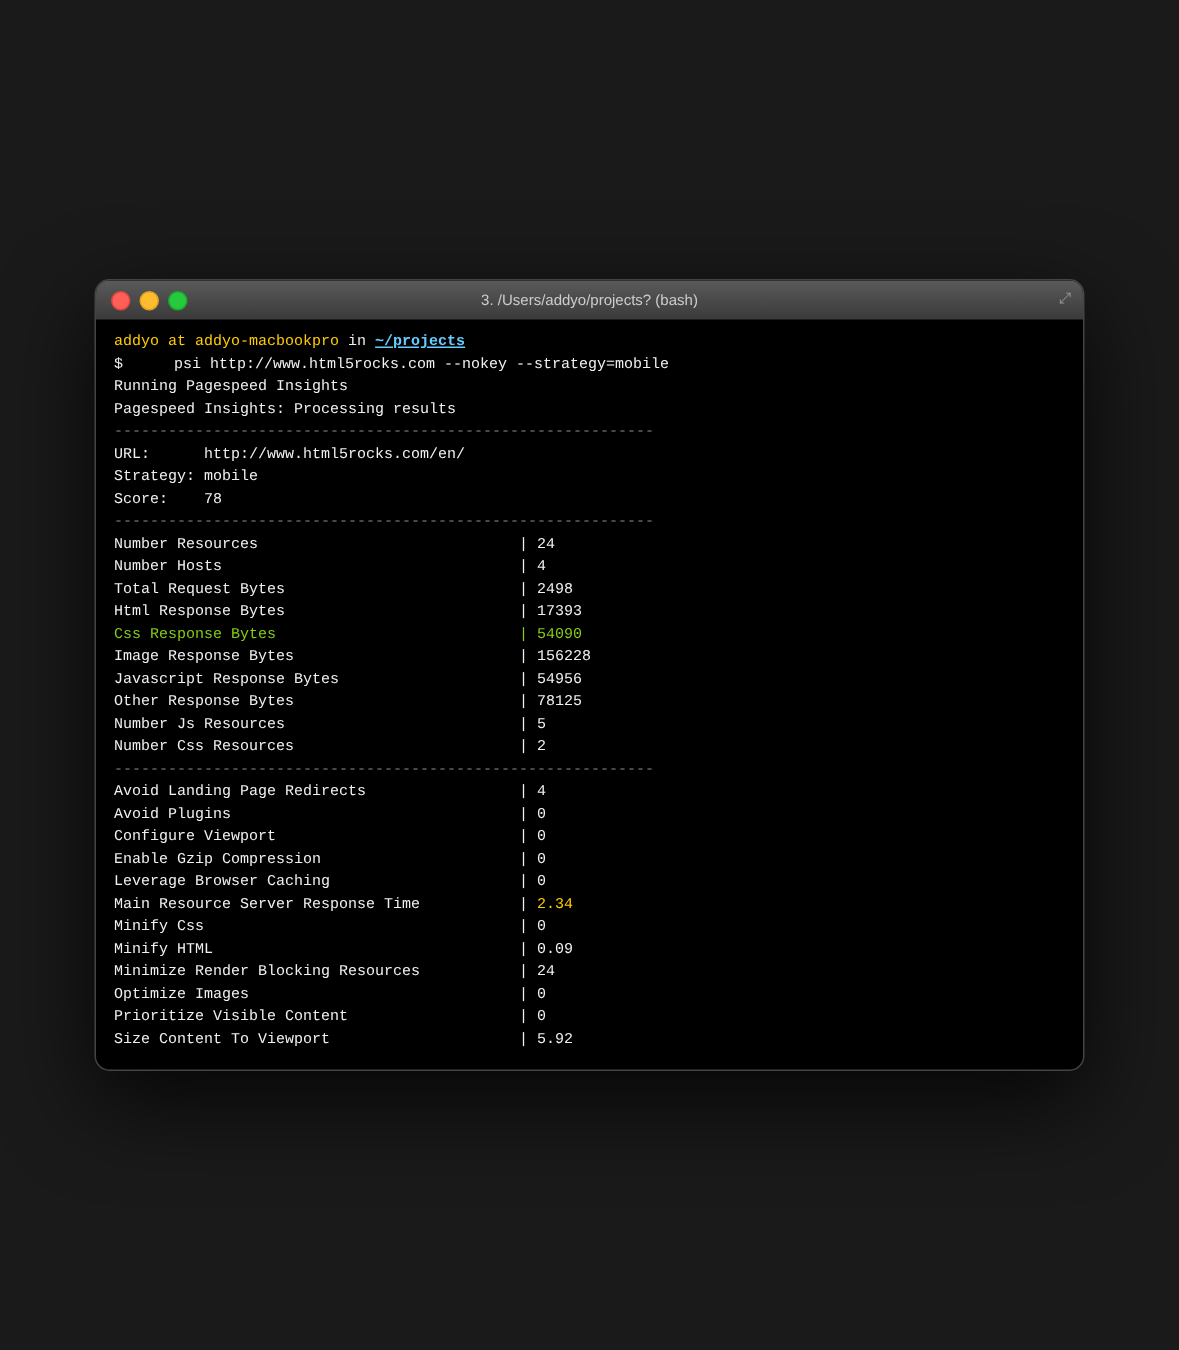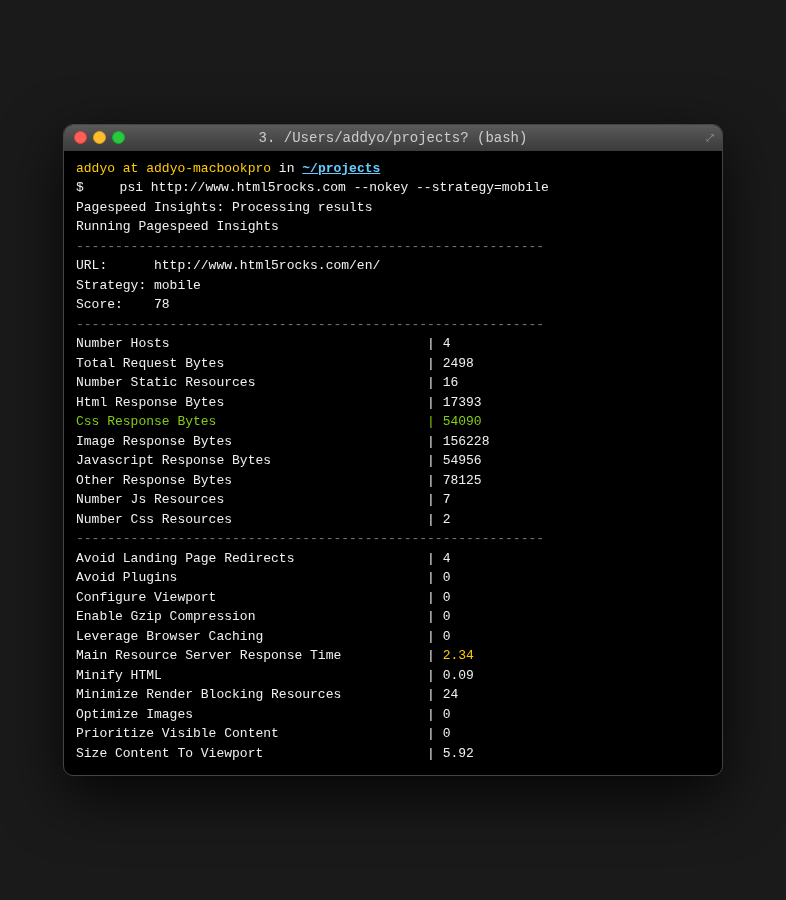--- a/index.html
+++ b/index.html
@@ -45,36 +45,36 @@
 
     .traffic-light.close { background: #ff5f56; border: 1px solid #e0443e; }
     .traffic-light.minimize { background: #ffbd2e; border: 1px solid #dea123; }
     .traffic-light.maximize { background: #27c93f; border: 1px solid #1aab29; }
 
     .titlebar-title {
       position: absolute;
       left: 50%;
       transform: translateX(-50%);
       color: #ccc;
-      font-size: 14px;
-      font-family: Liberation Mono, monospace;
+      font-size: 10px;
+      font-family: Liberation Sans, sans-serif;
     }
 
     .resize-icon {
       position: absolute;
       right: 8px;
       top: 50%;
       transform: translateY(-50%);
       color: #999;
       font-size: 10px;
     }
 
     .terminal-content {
       padding: 8px 12px 12px 12px;
-      font-size: 13px;
+      font-size: 10px;
       line-height: 1.5;
       color: #f0f0f0;
       overflow-y: auto;
       max-height: 860px;
     }
 
     .line {
       white-space: pre;
       display: block;
     }
@@ -100,50 +100,51 @@
     <div class="titlebar-title">3. /Users/addyo/projects? (bash)</div>
     <div class="resize-icon">⤢</div>
   </div>
 
   <div class="terminal-content">
 
     <span class="line"><span class="prompt-user">addyo</span><span class="prompt-at"> at </span><span class="prompt-host">addyo-macbookpro</span><span class="prompt-in"> in </span><span class="prompt-dir">~/projects</span></span>
     <span class="line"><span class="prompt-dollar">$ </span><span class="cmd-text">psi http://www.html5rocks.com --nokey --strategy=mobile</span></span>
 
     <div id="output-lines">
-        <span class="line" style="color: rgb(240, 240, 240);">Pagespeed Insights: Processing results</span>
-<span class="line" style="color: rgb(240, 240, 240);">Running Pagespeed Insights</span>
+        <span class="line" style="color: rgb(240, 240, 240);">Running Pagespeed Insights</span>
+<span class="line" style="color: rgb(240, 240, 240);">Pagespeed Insights: Processing results</span>
 <span class="line" style="color: rgb(240, 240, 240);"></span>
 <span class="line" style="color: rgb(119, 119, 119);">------------------------------------------------------------</span>
 <span class="line" style="color: rgb(240, 240, 240);"></span>
 <span class="line" style="color: rgb(240, 240, 240);">URL:      http://www.html5rocks.com/en/</span>
 <span class="line" style="color: rgb(240, 240, 240);">Strategy: mobile</span>
 <span class="line" style="color: rgb(240, 240, 240);">Score:    78</span>
 <span class="line" style="color: rgb(240, 240, 240);"></span>
 <span class="line" style="color: rgb(119, 119, 119);">------------------------------------------------------------</span>
 <span class="line" style="color: rgb(240, 240, 240);"></span>
+<span class="line" style="color: rgb(240, 240, 240);">Number Resources                             | 24</span>
 <span class="line" style="color: rgb(240, 240, 240);">Number Hosts                                 | 4</span>
 <span class="line" style="color: rgb(240, 240, 240);">Total Request Bytes                          | 2498</span>
-<span class="line" style="color: rgb(240, 240, 240);">Number Static Resources                      | 16</span>
 <span class="line" style="color: rgb(240, 240, 240);">Html Response Bytes                          | 17393</span>
 <span class="line" style="color: #84cc16;">Css Response Bytes                           | 54090</span>
 <span class="line" style="color: rgb(240, 240, 240);">Image Response Bytes                         | 156228</span>
 <span class="line" style="color: rgb(240, 240, 240);">Javascript Response Bytes                    | 54956</span>
 <span class="line" style="color: rgb(240, 240, 240);">Other Response Bytes                         | 78125</span>
-<span class="line" style="color: rgb(240, 240, 240);">Number Js Resources                          | 7</span>
+<span class="line" style="color: rgb(240, 240, 240);">Number Js Resources                          | 5</span>
 <span class="line" style="color: rgb(240, 240, 240);">Number Css Resources                         | 2</span>
 <span class="line" style="color: rgb(240, 240, 240);"></span>
 <span class="line" style="color: rgb(119, 119, 119);">------------------------------------------------------------</span>
 <span class="line" style="color: rgb(240, 240, 240);"></span>
 <span class="line" style="color: rgb(240, 240, 240);">Avoid Landing Page Redirects                 | 4</span>
 <span class="line" style="color: rgb(240, 240, 240);">Avoid Plugins                                | 0</span>
 <span class="line" style="color: rgb(240, 240, 240);">Configure Viewport                           | 0</span>
 <span class="line" style="color: rgb(240, 240, 240);">Enable Gzip Compression                      | 0</span>
 <span class="line" style="color: rgb(240, 240, 240);">Leverage Browser Caching                     | 0</span>
 <span class="line"><span style="color:#f0f0f0">Main Resource Server Response Time           |</span><span style="color:#ffcc00"> 2.34</span></span>
+<span class="line" style="color: rgb(240, 240, 240);">Minify Css                                   | 0</span>
 <span class="line" style="color: rgb(240, 240, 240);">Minify HTML                                  | 0.09</span>
 <span class="line" style="color: rgb(240, 240, 240);">Minimize Render Blocking Resources           | 24</span>
 <span class="line" style="color: rgb(240, 240, 240);">Optimize Images                              | 0</span>
 <span class="line" style="color: rgb(240, 240, 240);">Prioritize Visible Content                   | 0</span>
 <span class="line" style="color: rgb(240, 240, 240);">Size Content To Viewport                     | 5.92</span>
 </div>
   </div>
 </div>
 
 </body></html>

